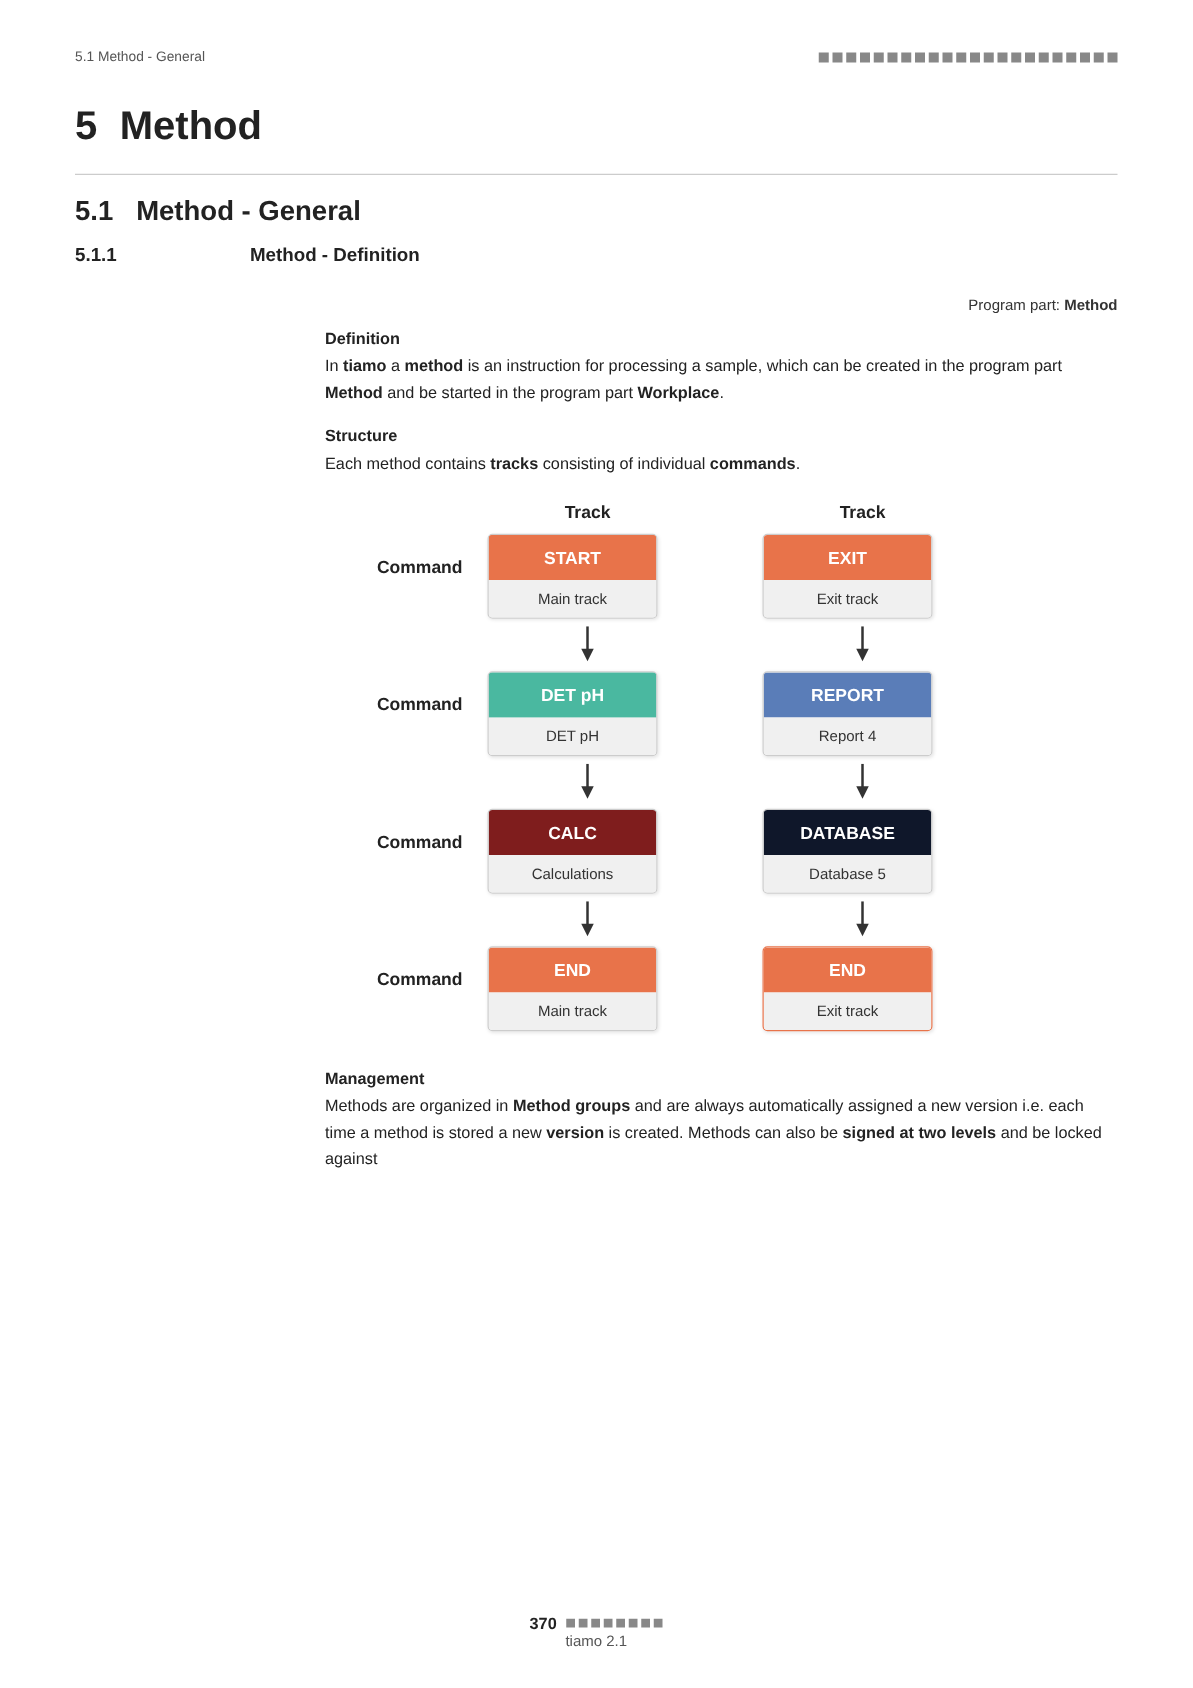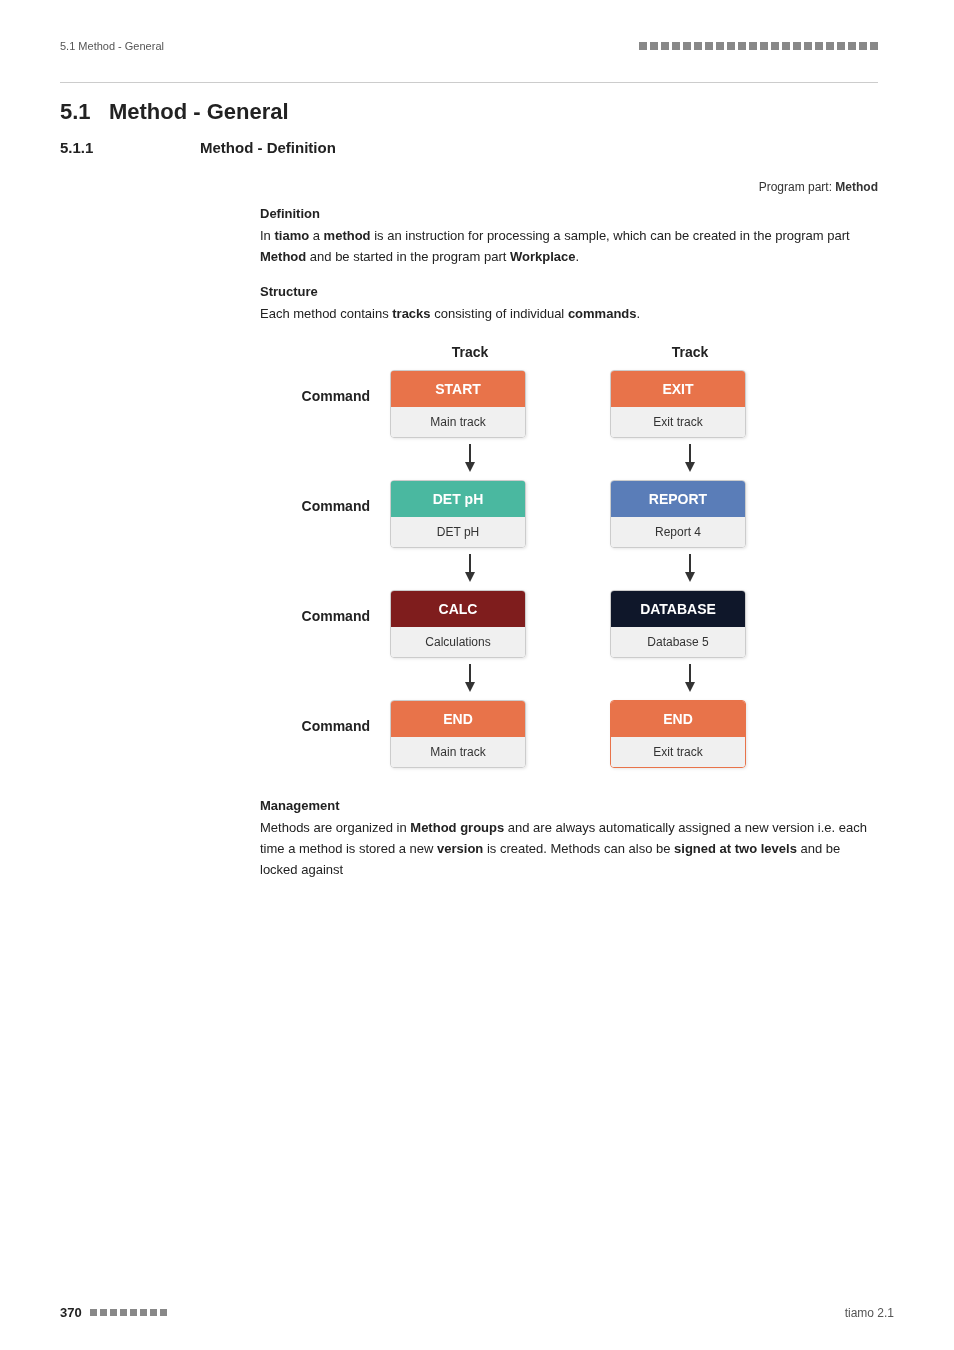--- a/index.html
+++ b/index.html
@@ -10,21 +10,21 @@
       color: #222;
       font-size: 13px;
       width: 954px;
       min-height: 1350px;
       position: relative;
     }
 
     .page {
       width: 954px;
       min-height: 1350px;
-      padding: 40px 76px 60px 60px;
+      padding: 40px 60px 60px 60px;
       position: relative;
     }
 
     
     .top-bar {
       display: flex;
       justify-content: space-between;
       align-items: center;
       margin-bottom: 30px;
       font-size: 11px;
@@ -178,20 +178,21 @@
 
     
     .footer {
       position: absolute;
       bottom: 30px;
       left: 60px;
       right: 60px;
       display: flex;
       justify-content: space-between;
       align-items: center;
+      flex-direction: column;
     }
 
     .footer-page {
       font-weight: 700;
       font-size: 13px;
       display: flex;
       align-items: center;
       gap: 8px;
     }
 
@@ -249,20 +250,23 @@
         <span class="top-bar-dot"></span>
         <span class="top-bar-dot"></span>
         <span class="top-bar-dot"></span>
         <span class="top-bar-dot"></span>
         <span class="top-bar-dot"></span>
         <span class="top-bar-dot"></span>
         <span class="top-bar-dot"></span>
       </div>
   </div>
 
+  <div class="chapter-title">
+    <span class="num">5</span><span>Method</span>
+  </div>
 
   <hr class="section-divider">
 
   <div class="section-title">
     <span>5.1</span>&nbsp;&nbsp;&nbsp;<span>Method - General</span>
   </div>
 
   <div style="display:flex; margin-bottom:16px;">
     <div style="width:140px; flex-shrink:0;">
       <div class="subsection-title">5.1.1</div>

